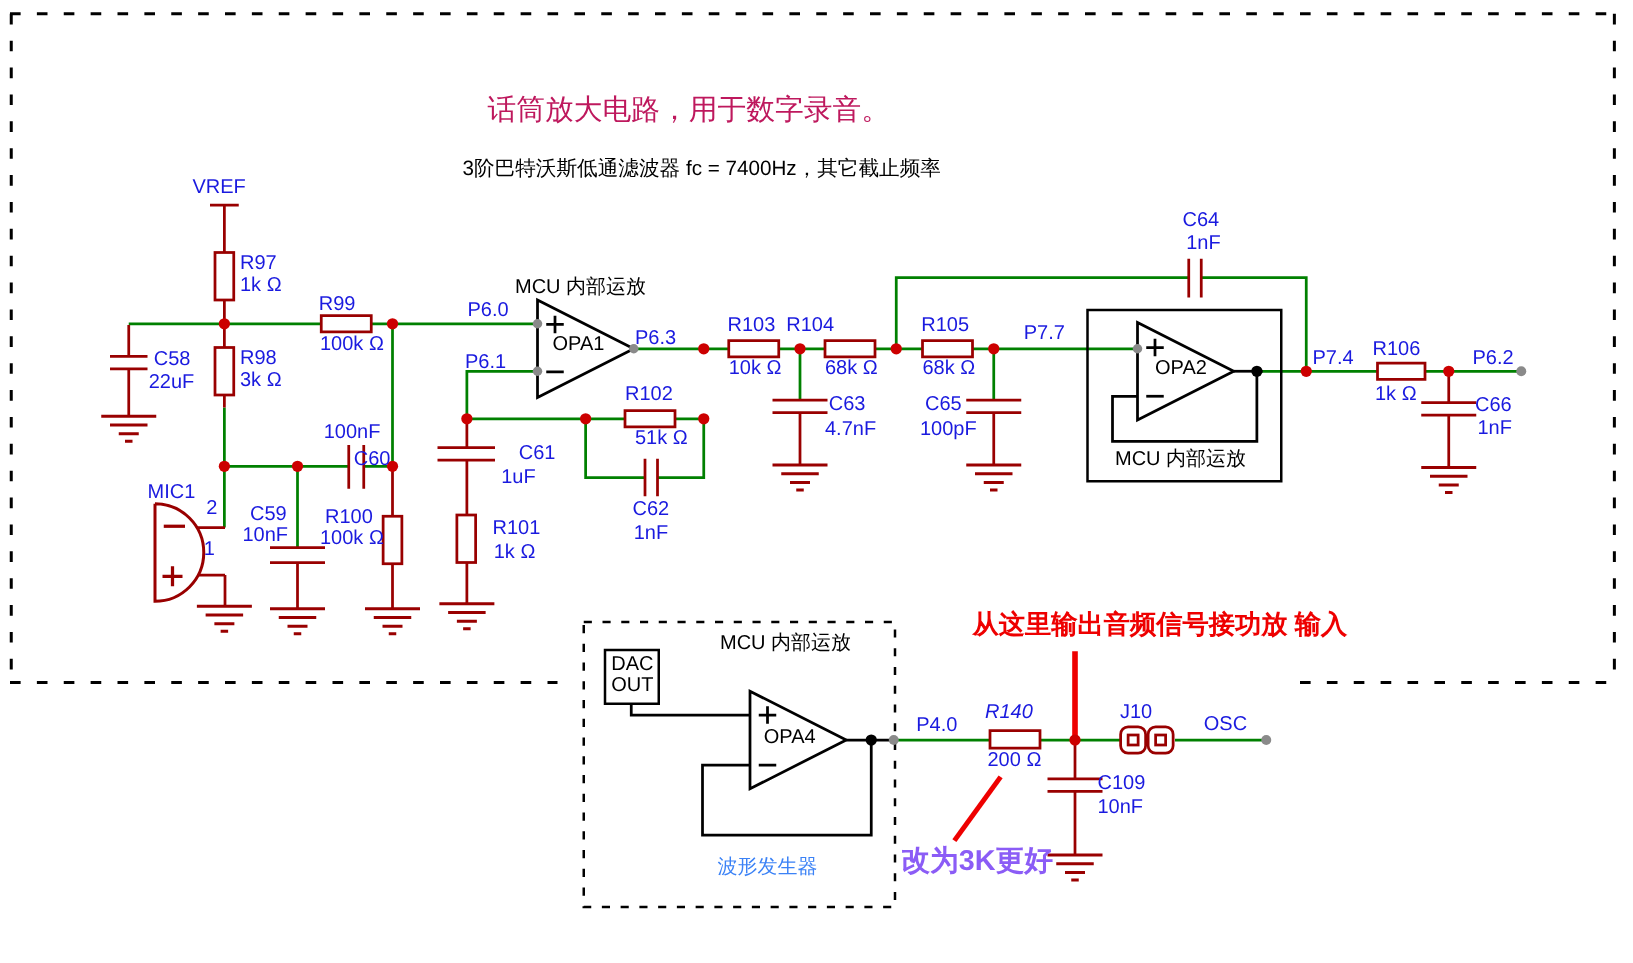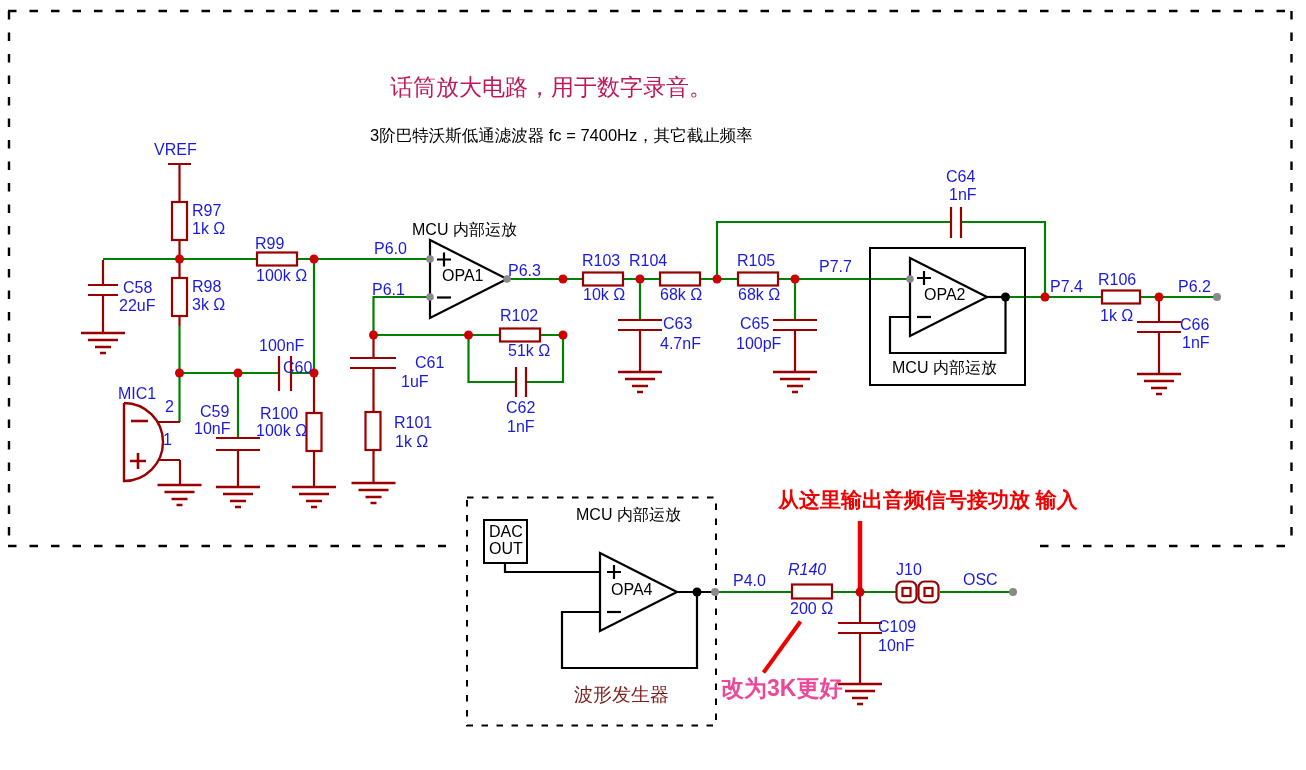--- a/index.html
+++ b/index.html
@@ -2,26 +2,26 @@
 <html><head>
 <meta charset="utf-8">
 <style>
   html,body{margin:0;padding:0;background:#ffffff;}
   #stage{position:relative;width:1306px;height:770px;background:#ffffff;overflow:hidden;
          font-family:"Liberation Sans",sans-serif;}
   #schem{position:absolute;left:0;top:0;}
   .lbl{position:absolute;white-space:nowrap;line-height:1.08;font-family:"Liberation Sans",sans-serif;}
   .b{color:#1A1ADF;font-size:16px;}
   .k{color:#000000;font-size:16px;}
-  .k2{color:#7f1d1d;font-size:19px;}
+  .k2{color:#3b82f6;font-size:16px;}
   .title{color:#be185d;font-size:23px;}
   .sub{color:#000;font-size:16.5px;}
   .r-top{color:#EE0000;font-size:21px;font-weight:bold;}
   .r-mid{color:#EE0000;font-size:21px;font-weight:bold;}
-  .r-bot{color:#ec4899;font-size:23px;font-weight:bold;}
+  .r-bot{color:#8b5cf6;font-size:23px;font-weight:bold;}
 </style>
 </head>
 <body>
 
 <div id="stage">
 
   <svg id="schem" width="1306" height="770" viewBox="0 0 1306 770">
     <defs>
       <g id="gnd" stroke="#990000" stroke-width="2.4">
         <path d="M-22,0 H22 M-15,7 H15 M-8,14 H8 M-3,20 H3"></path>

